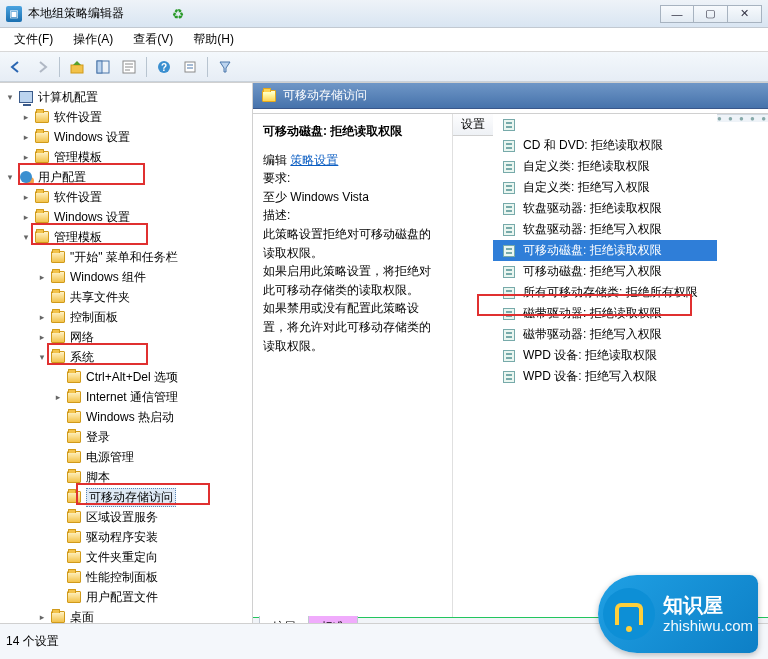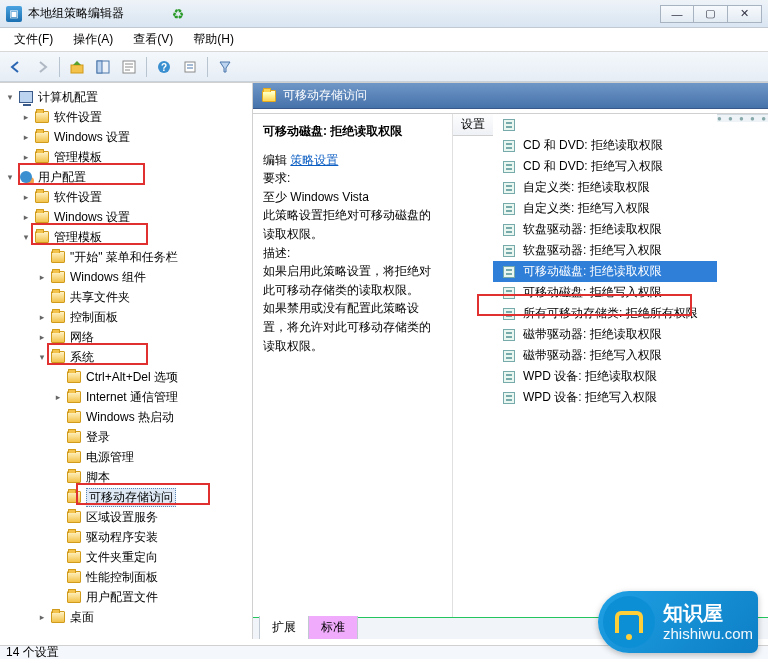--- a/index.html
+++ b/index.html
@@ -247,32 +247,32 @@
     position: relative;
     top:1px;
   }
   .rp-tabs .tab.inactive {
     background:#f0abfc;
   }
 
   
   .statusbar {
     position:absolute; left:0; right:0; bottom:0;
-    height: 14px;
+    height: 36px;
     background:#f4f7fb;
     border-top:1px solid #d0d0d0;
     display:flex;align-items:center;
     padding: 0 6px;
   }
 
   
   .brand {
     position:absolute;
     right: 10px; bottom: 6px;
-    height: 62px; width: 160px;
+    height: 78px; width: 160px;
     background: linear-gradient(135deg,#1fa0e4,#0d7fc6);
     border-radius: 56px 12px 12px 56px;
     display:flex;align-items:center;
     color:#fff;
     z-index: 200;
     box-shadow: 0 2px 6px rgba(0,0,0,.25);
   }
   .brand .circ {
     width:52px;height:52px;border-radius:50%;
     background:#0d8fd6;
@@ -636,48 +636,42 @@
         <div class="title">可移动磁盘: 拒绝读取权限</div>
         <div>
           <span>编辑</span>
           <span class="link">策略设置</span>
         </div>
         <div class="block">
           <div>要求:</div>
           <div>至少 Windows Vista</div>
         </div>
         <div class="block">
+          <div>描述:</div>
           <div>此策略设置拒绝对可移动磁盘的读取权限。</div>
-          <div>描述:</div>
         </div>
         <div class="block">如果启用此策略设置，将拒绝对此可移动存储类的读取权限。</div>
         <div class="block">如果禁用或没有配置此策略设置，将允许对此可移动存储类的读取权限。</div>
       </div>
 
       <div class="rp-list">
         <div class="col-h">
           <span>设置</span>
         </div>
         <div class="items" id="settings-items">
             <div class="item">
               <span class="iicon">
                 <span class="setting-ic"></span>
               </span>
             </div>
             <div class="item">
               <span class="iicon">
                 <span class="setting-ic"></span>
               </span>
               <span>CD 和 DVD: 拒绝读取权限</span>
-            </div>
-            <div class="item">
-              <span class="iicon">
-                <span class="setting-ic"></span>
-              </span>
-              <span>CD 和 DVD: 拒绝写入权限</span>
             </div>
             <div class="item">
               <span class="iicon">
                 <span class="setting-ic"></span>
               </span>
               <span>自定义类: 拒绝读取权限</span>
             </div>
             <div class="item">
               <span class="iicon">
                 <span class="setting-ic"></span>

